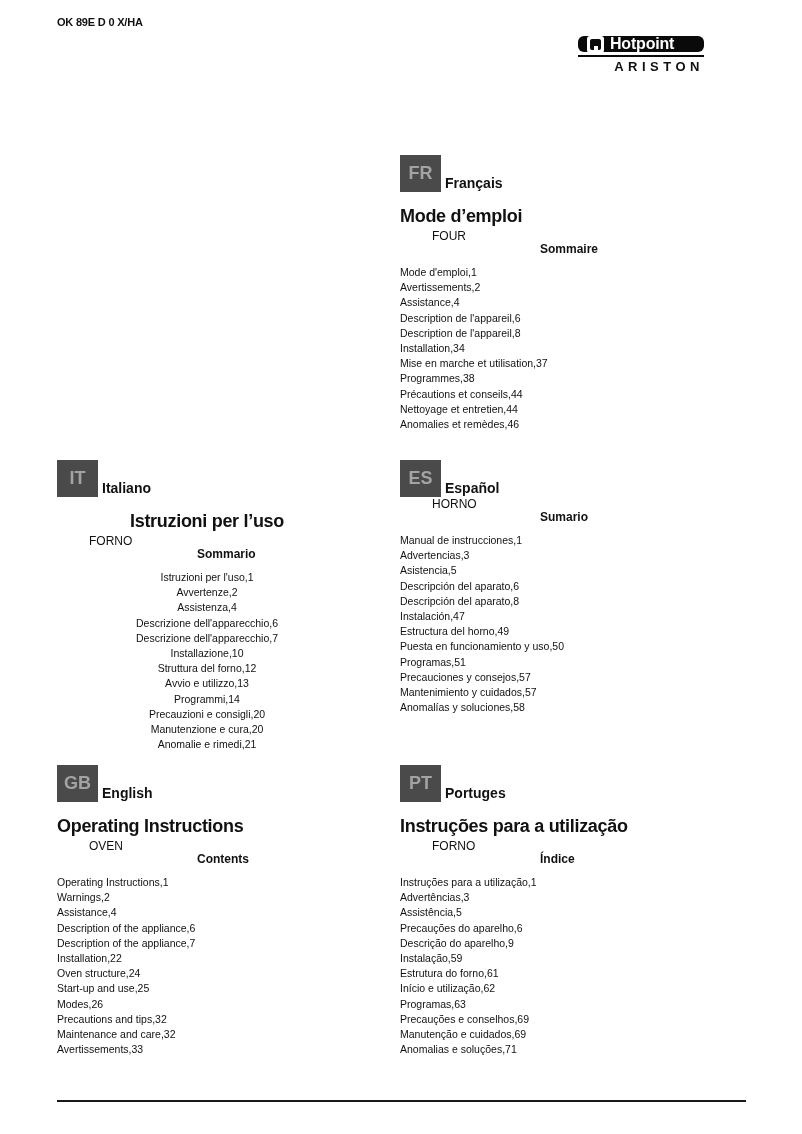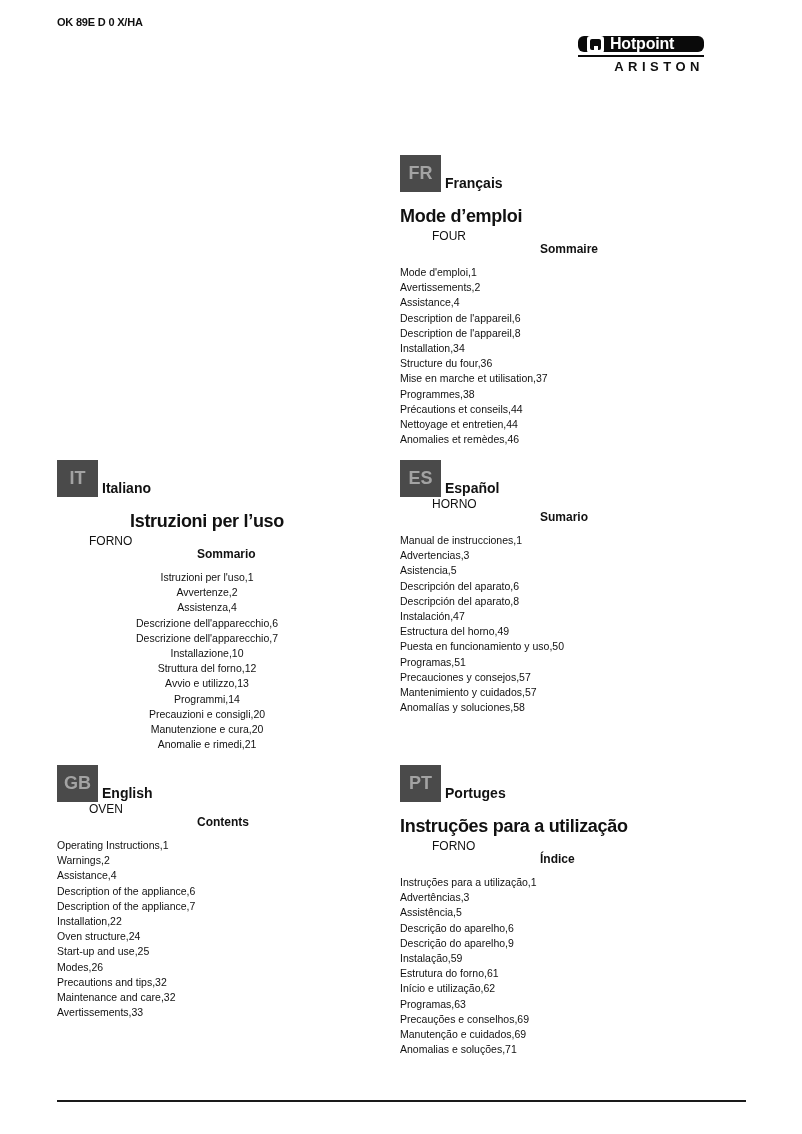--- a/index.html
+++ b/index.html
@@ -189,21 +189,20 @@
       <span class="appliance">FOUR</span>
       <span class="toc-label">Sommaire</span>
     </div>
     <ul class="toc">
         <li>Mode d'emploi,1</li>
         <li>Avertissements,2</li>
         <li>Assistance,4</li>
         <li>Description de l'appareil,6</li>
         <li>Description de l'appareil,8</li>
         <li>Installation,34</li>
-        <li>Structure du four,36</li>
         <li>Mise en marche et utilisation,37</li>
         <li>Programmes,38</li>
         <li>Précautions et conseils,44</li>
         <li>Nettoyage et entretien,44</li>
         <li>Anomalies et remèdes,46</li>
       </ul>
   </div>
 
   <div class="section sec-it">
     <div class="badge-row">
@@ -254,20 +253,21 @@
         <li>Mantenimiento y cuidados,57</li>
         <li>Anomalías y soluciones,58</li>
       </ul>
   </div>
 
   <div class="section sec-gb">
     <div class="badge-row">
       <div class="badge">GB</div>
       <span class="lang-name">English</span>
     </div>
+    <h1 class="sec-title">Operating Instructions</h1>
     <div class="sub-row">
       <span class="appliance">OVEN</span>
       <span class="toc-label">Contents</span>
     </div>
     <ul class="toc">
         <li>Operating Instructions,1</li>
         <li>Warnings,2</li>
         <li>Assistance,4</li>
         <li>Description of the appliance,6</li>
         <li>Description of the appliance,7</li>
@@ -288,21 +288,21 @@
     </div>
     <h1 class="sec-title">Instruções para a utilização</h1>
     <div class="sub-row">
       <span class="appliance">FORNO</span>
       <span class="toc-label">Índice</span>
     </div>
     <ul class="toc">
         <li>Instruções para a utilização,1</li>
         <li>Advertências,3</li>
         <li>Assistência,5</li>
-        <li>Descrição do aparelho,6</li>
+        <li>Precauções do aparelho,6</li>
         <li>Descrição do aparelho,9</li>
         <li>Instalação,59</li>
         <li>Estrutura do forno,61</li>
         <li>Início e utilização,62</li>
         <li>Programas,63</li>
         <li>Precauções e conselhos,69</li>
         <li>Manutenção e cuidados,69</li>
         <li>Anomalias e soluções,71</li>
       </ul>
   </div>

